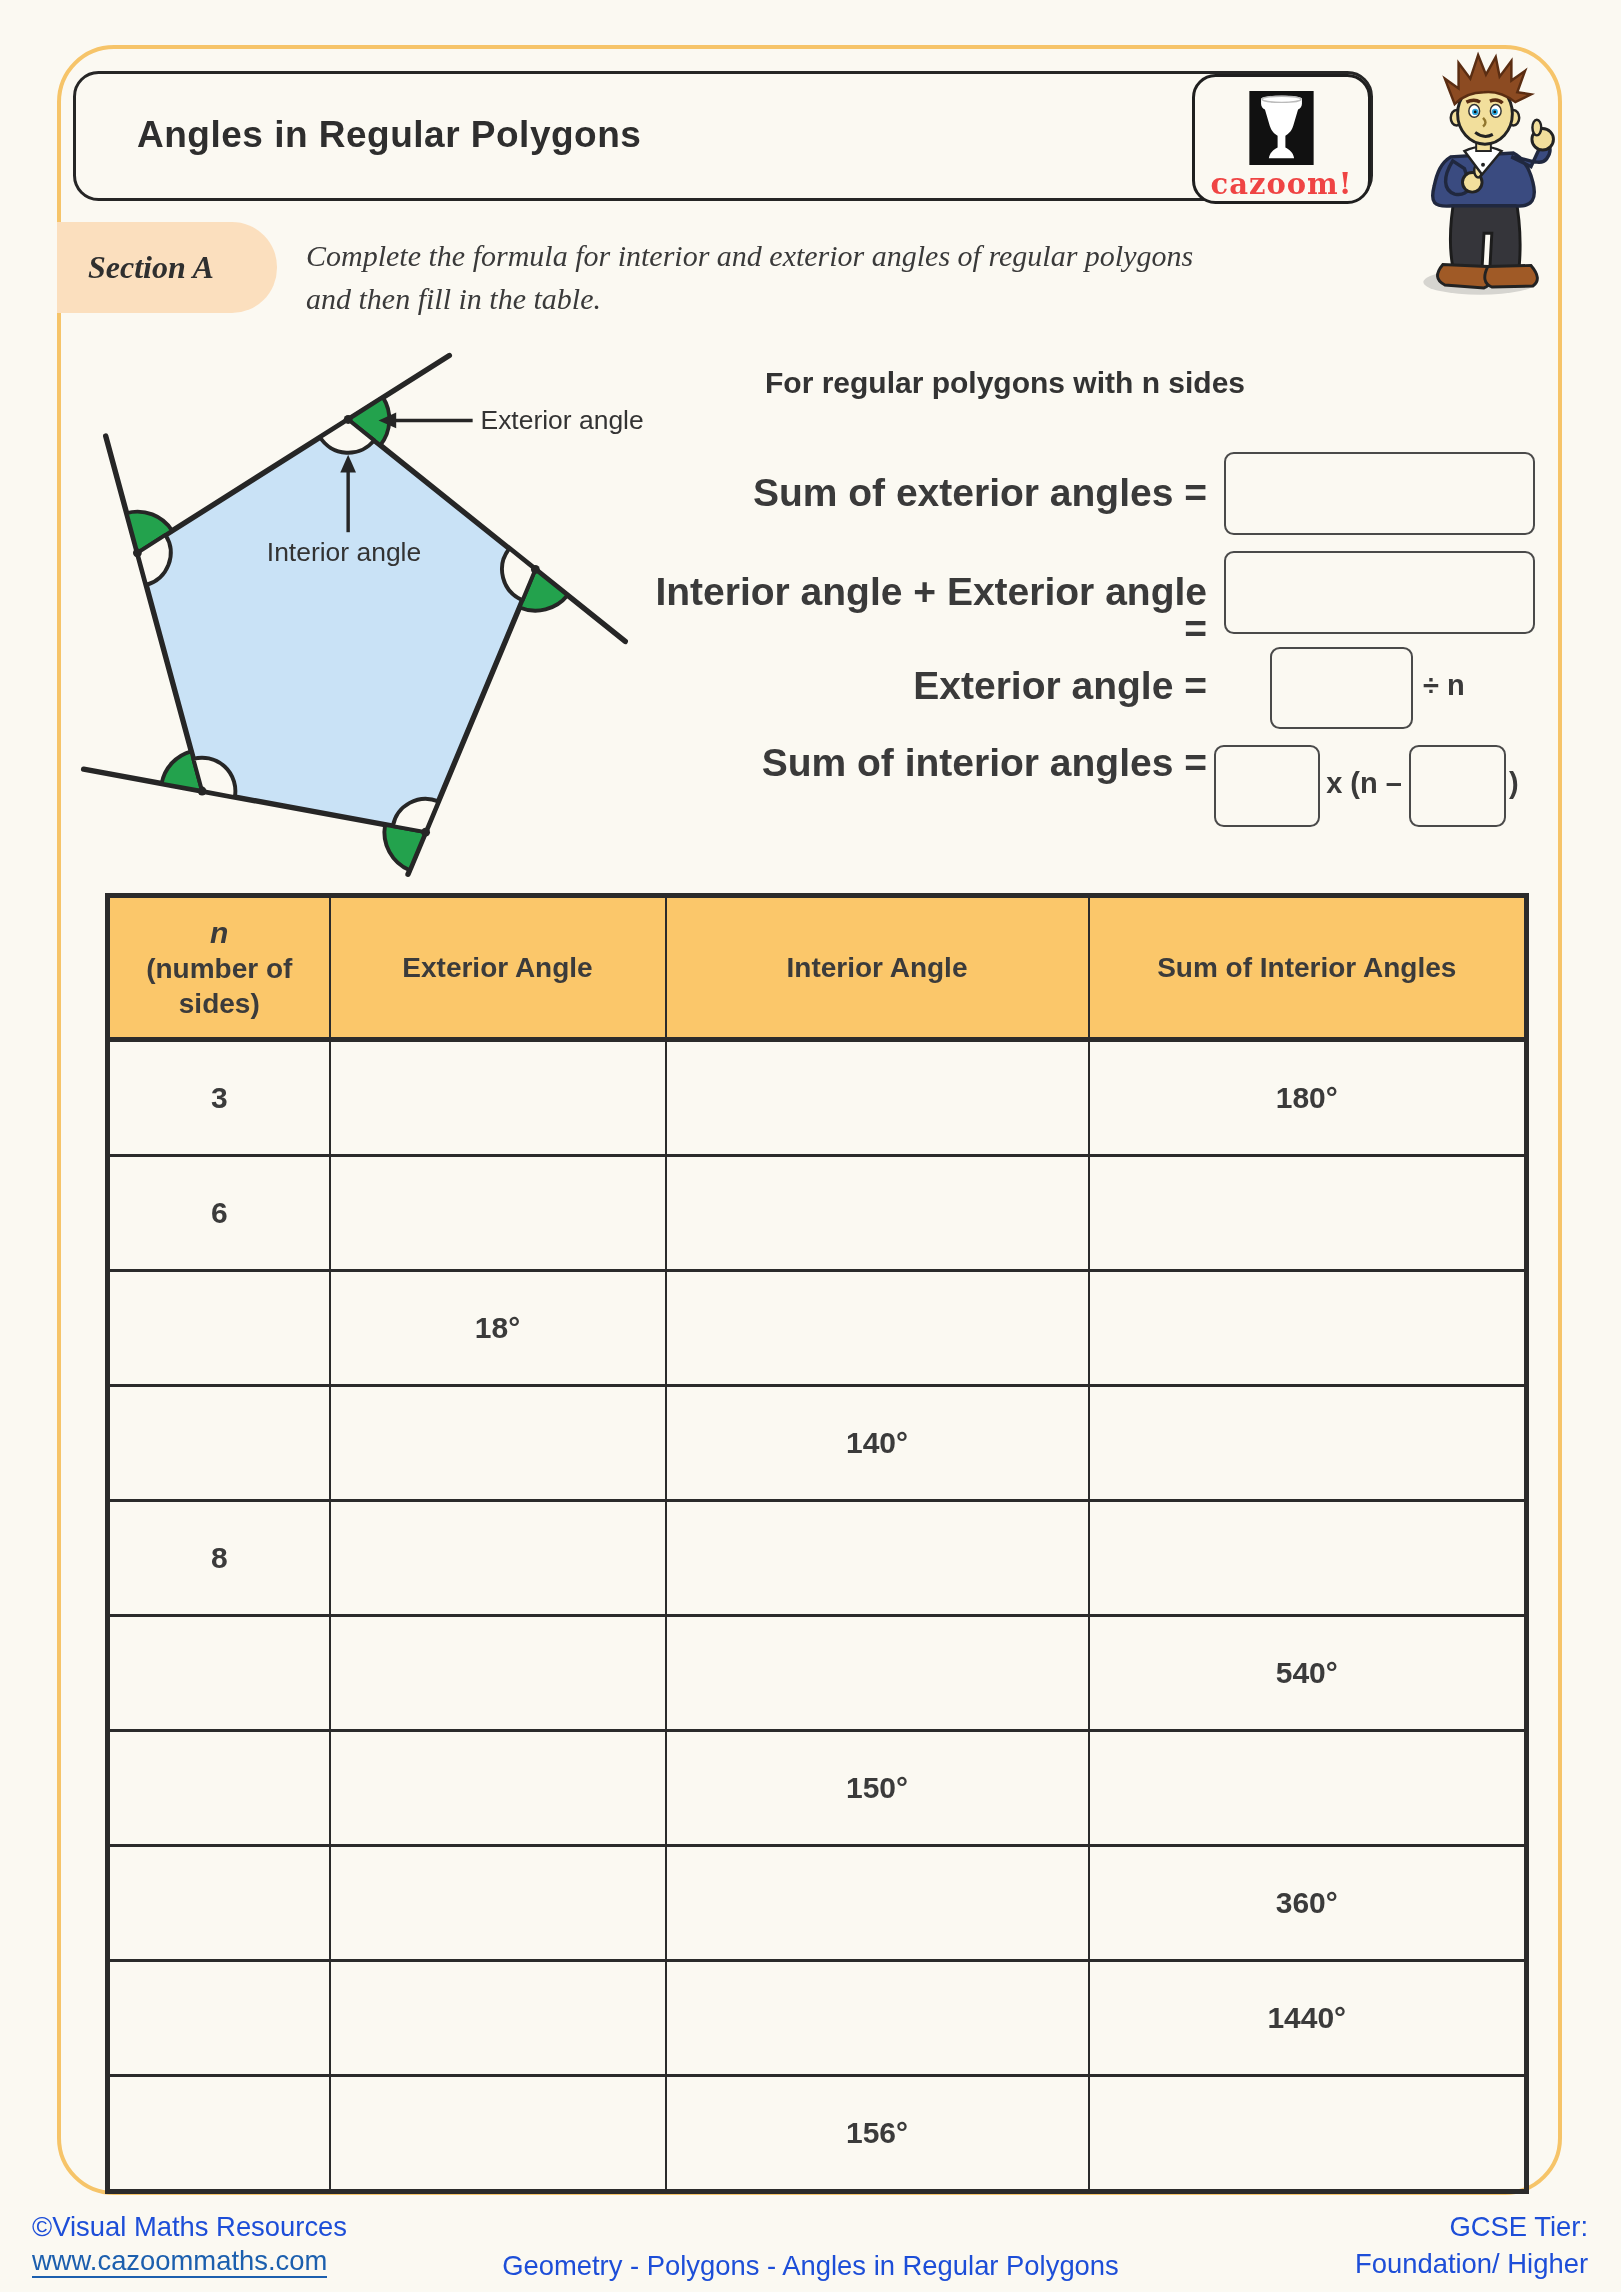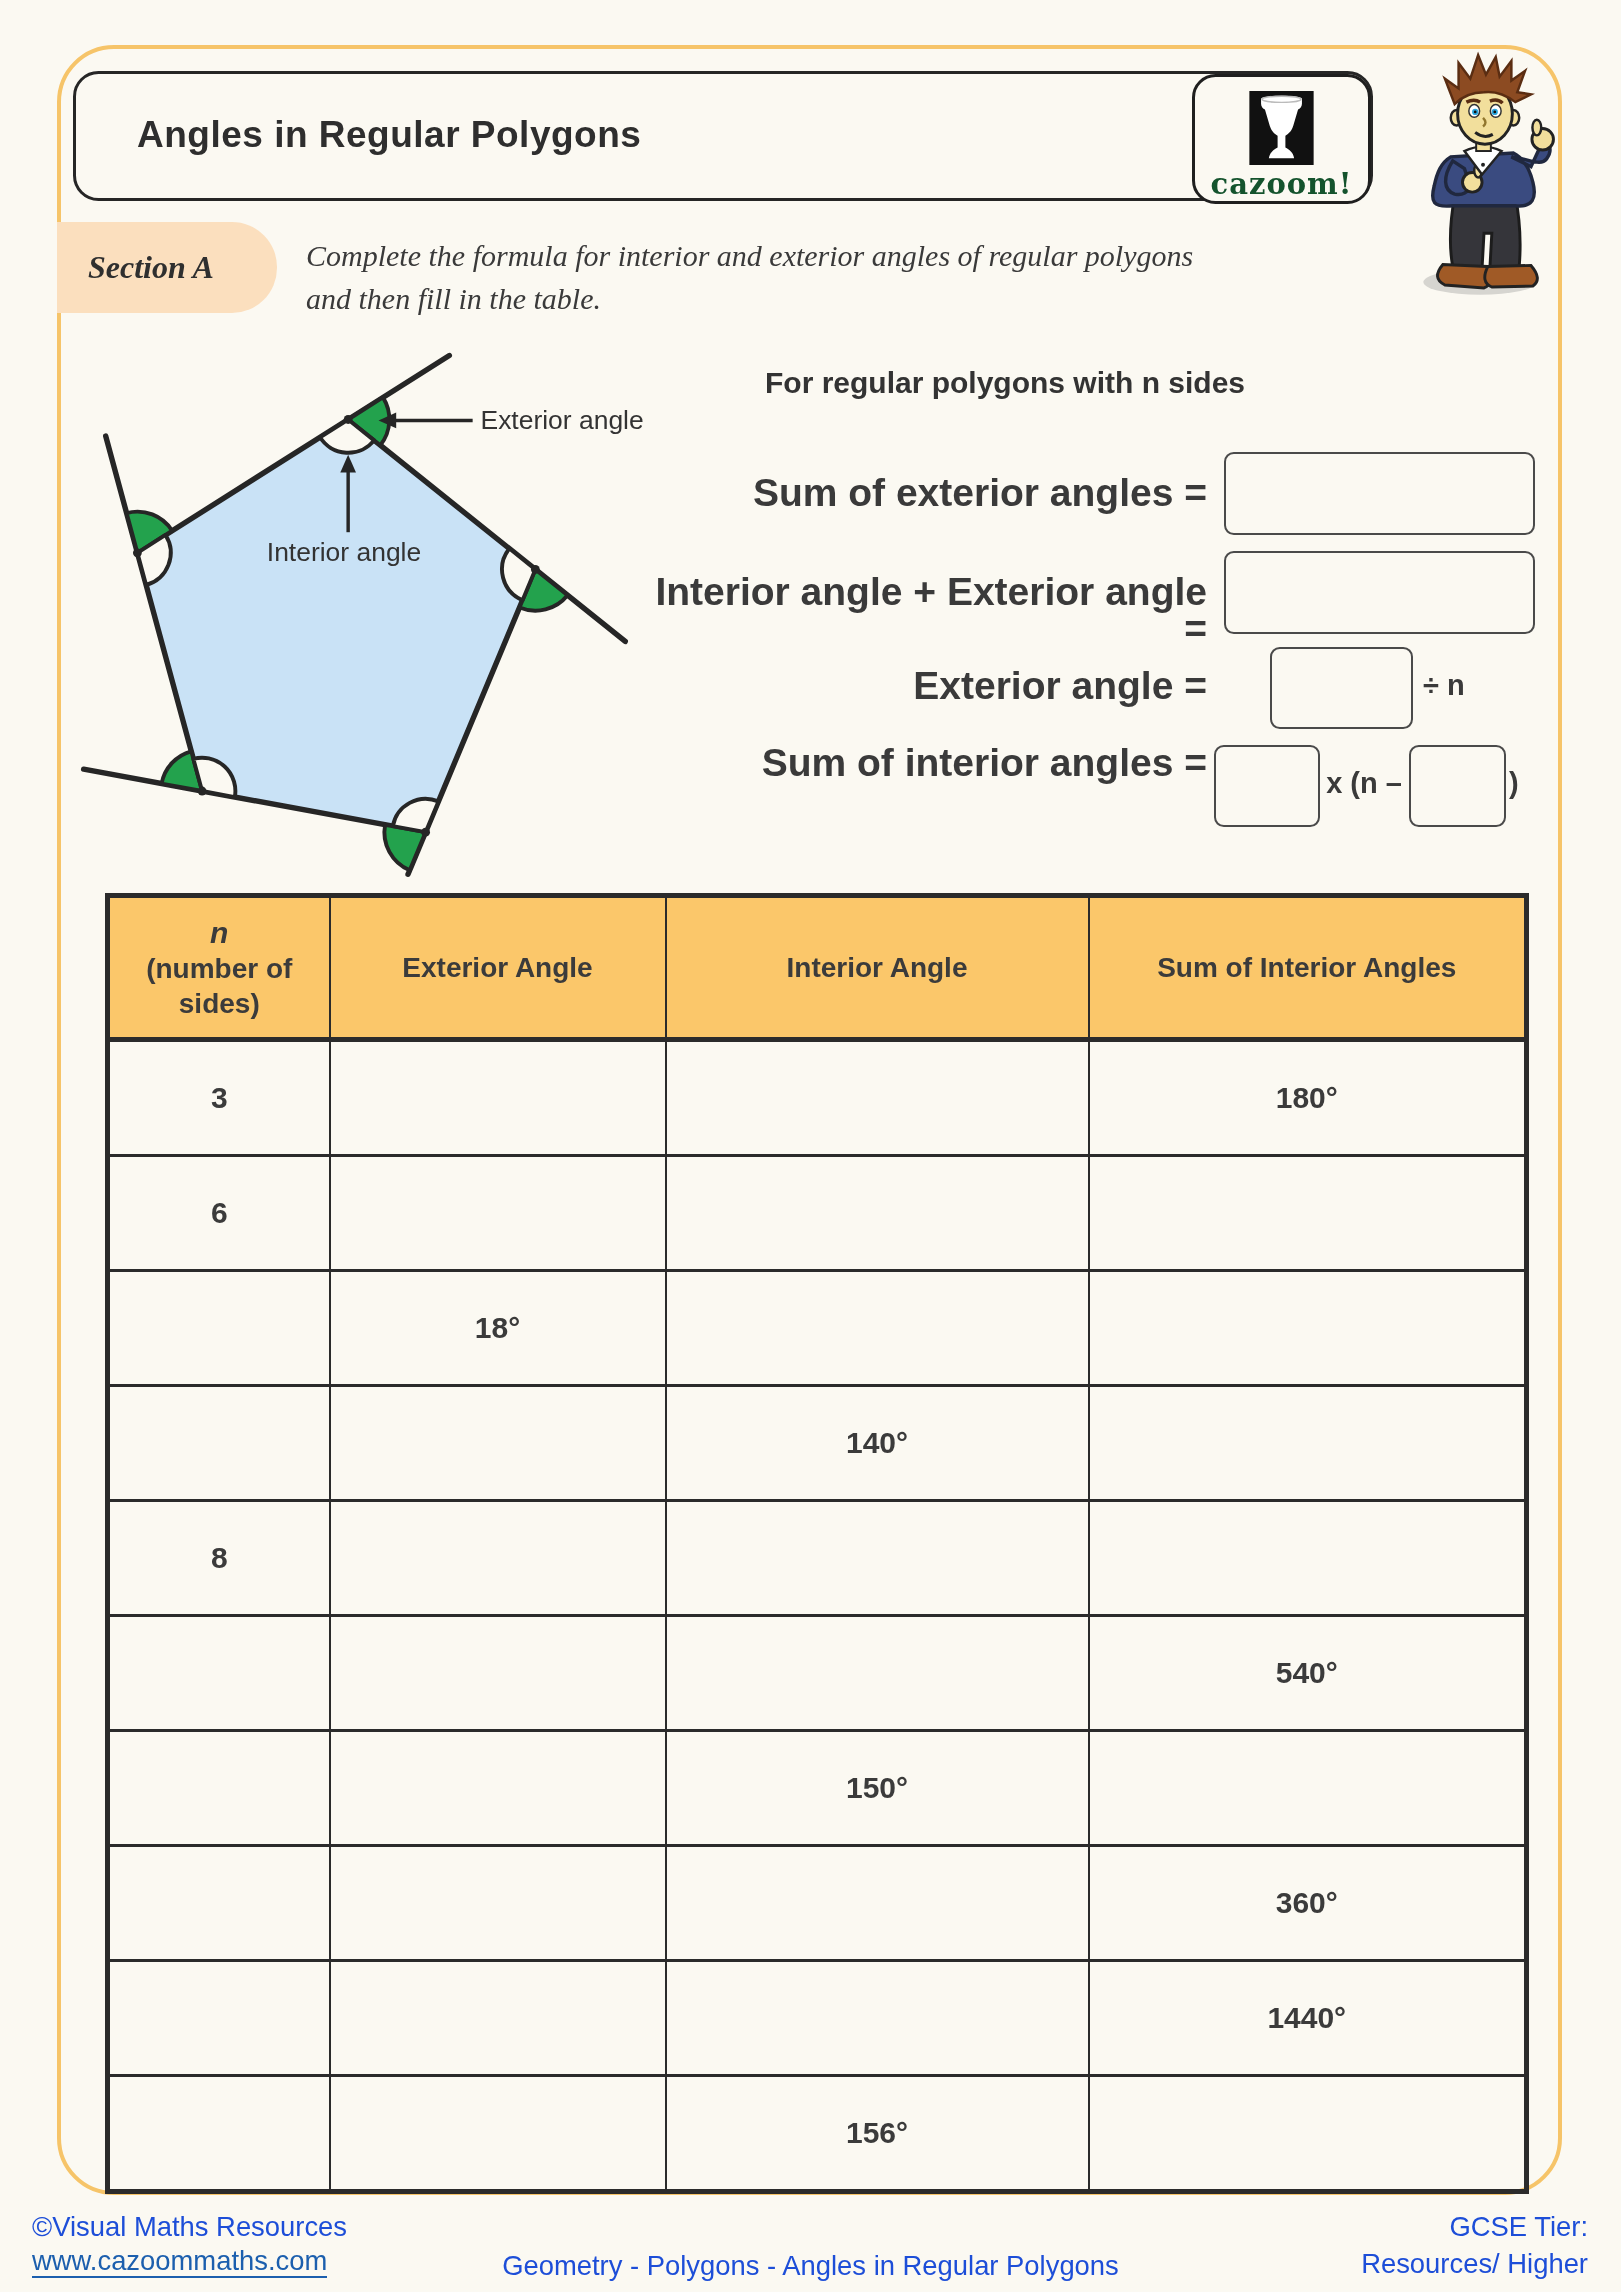--- a/index.html
+++ b/index.html
@@ -5,21 +5,21 @@
   html,body{margin:0;padding:0;background:#e8e8e8;}
   .sheet{position:relative;width:1621px;height:2293px;background:var(--bg,#FBF9F2);overflow:hidden;
          font-family:"Liberation Sans",sans-serif;color:#2e2e2e;}
   .abs{position:absolute;}
 
   .page-border{left:57px;top:45px;width:1497px;height:2142px;border:4.9px solid var(--accent,#F6C469);border-radius:57px;}
   .title-box{left:73px;top:71px;width:1294px;height:124px;border:3.9px solid #262626;border-radius:25.5px;background:var(--bg,#FBF9F2);}
   .title-text{left:137px;top:71px;height:128px;display:flex;align-items:center;font-size:37px;font-weight:bold;letter-spacing:0.5px;}
   .logo-box{left:1192px;top:74px;width:173px;height:124px;border:3.9px solid #1f1f1f;border-radius:23.5px;background:var(--bg,#FBF9F2);
             display:flex;flex-direction:column;align-items:center;justify-content:flex-start;}
-  .logo-word{font-family:"DejaVu Serif",serif;font-weight:bold;font-size:29px;color:#14532d;margin-top:2px;letter-spacing:1px;}
+  .logo-word{font-family:"DejaVu Serif",serif;font-weight:bold;font-size:29px;color:#ef4444;margin-top:2px;letter-spacing:1px;}
 
   .section-tab{left:57px;top:222px;width:220px;height:91px;background:var(--tab,#FBDFBE);border-radius:0 45px 45px 0;
                display:flex;align-items:center;padding-left:31px;box-sizing:border-box;
                font-family:"Liberation Serif",serif;font-weight:bold;font-style:italic;font-size:32px;color:#2f2f2f;}
   .instructions{left:306px;top:235px;width:931px;font-family:"Liberation Serif",serif;font-style:italic;
                 font-size:30px;line-height:1.42;color:#3a3a3a;}
 
   .fheading{left:765px;top:366px;width:667px;text-align:left;font-size:30px;font-weight:bold;color:#333;}
   .flabel{left:629px;width:578px;text-align:right;font-size:39px;font-weight:bold;color:#3a3a3a;line-height:37px;}
   .fbox{border:2.5px solid #4a4a4a;border-radius:9.8px;background:transparent;}
@@ -219,16 +219,16 @@
           <td>156°</td>
           <td></td>
         </tr>
   </tbody>
     </table>
 
   <div class="abs foot" style="left:32px;top:2211px">©Visual Maths Resources</div>
   <div class="abs" style="left:32px;top:2246px"><span class="foot foot-link">www.cazoommaths.com</span></div>
   <div class="abs foot" style="left:0;top:2250px;width:1621px;text-align:center">Geometry - Polygons - Angles in Regular Polygons</div>
   <div class="abs foot" style="right:33px;top:2211px;text-align:right">GCSE Tier:</div>
-  <div class="abs foot" style="right:33px;top:2248px;text-align:right">Resources/ Higher</div>
+  <div class="abs foot" style="right:33px;top:2248px;text-align:right">Foundation/ Higher</div>
 
 </div>
 
 
 </body></html>

